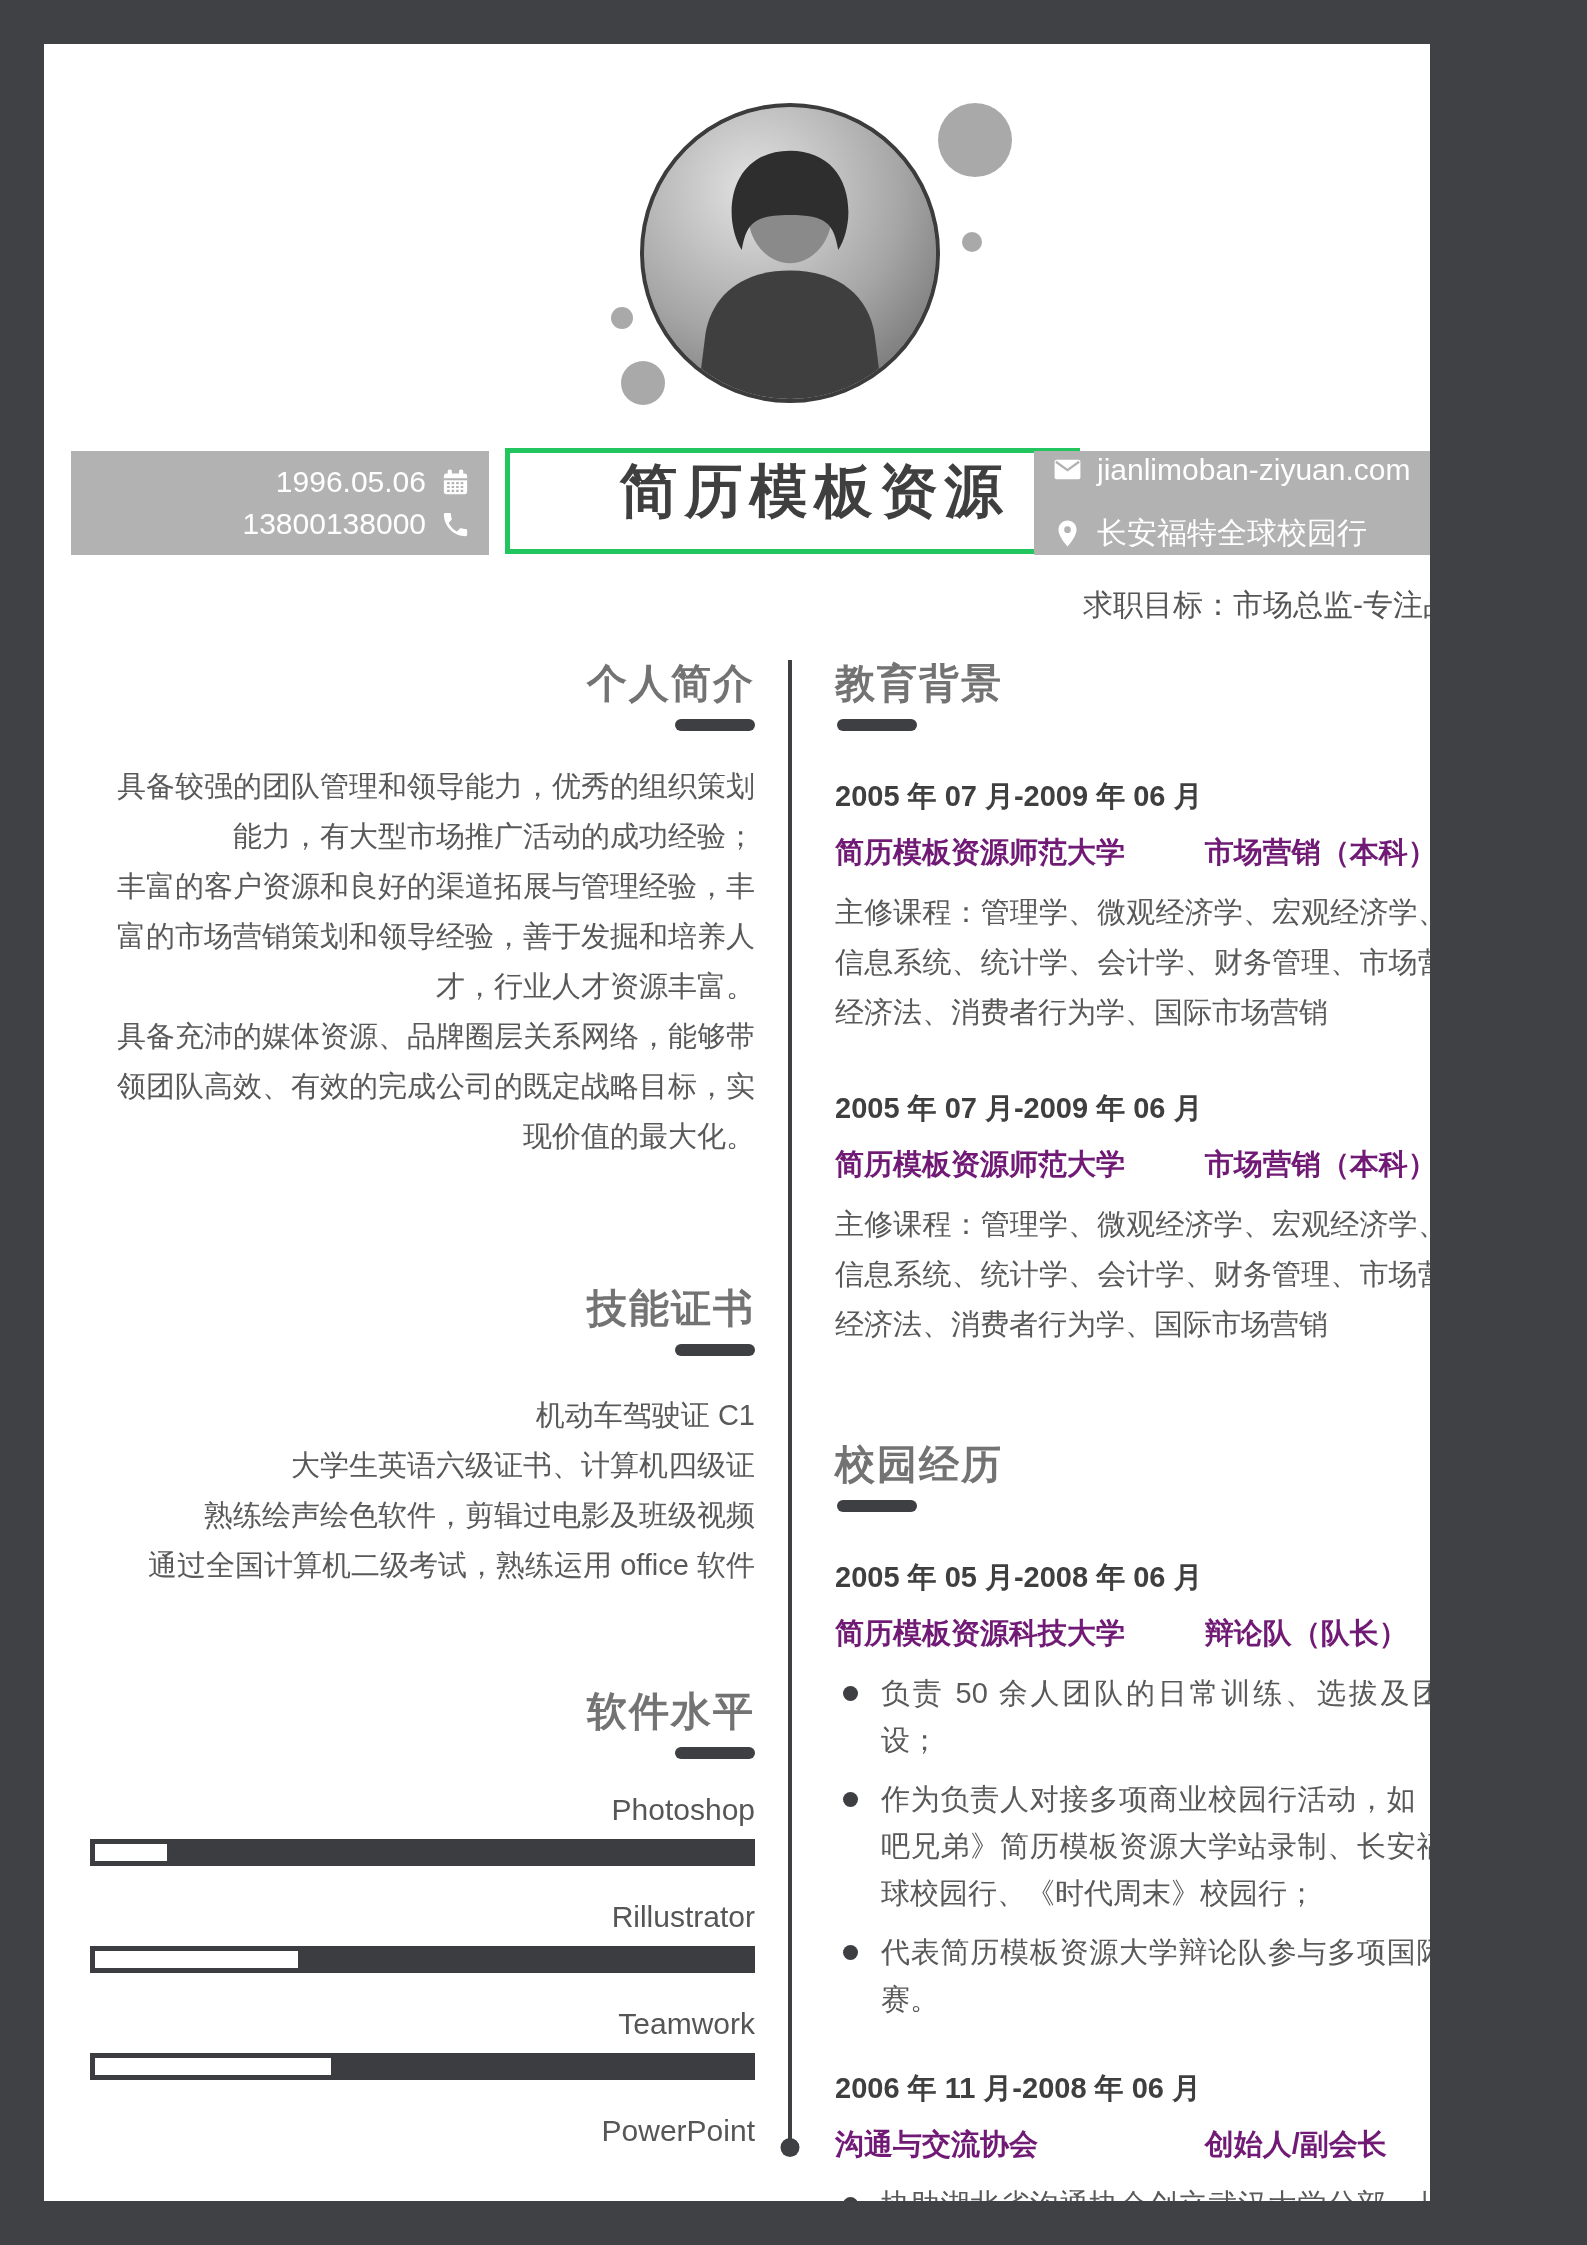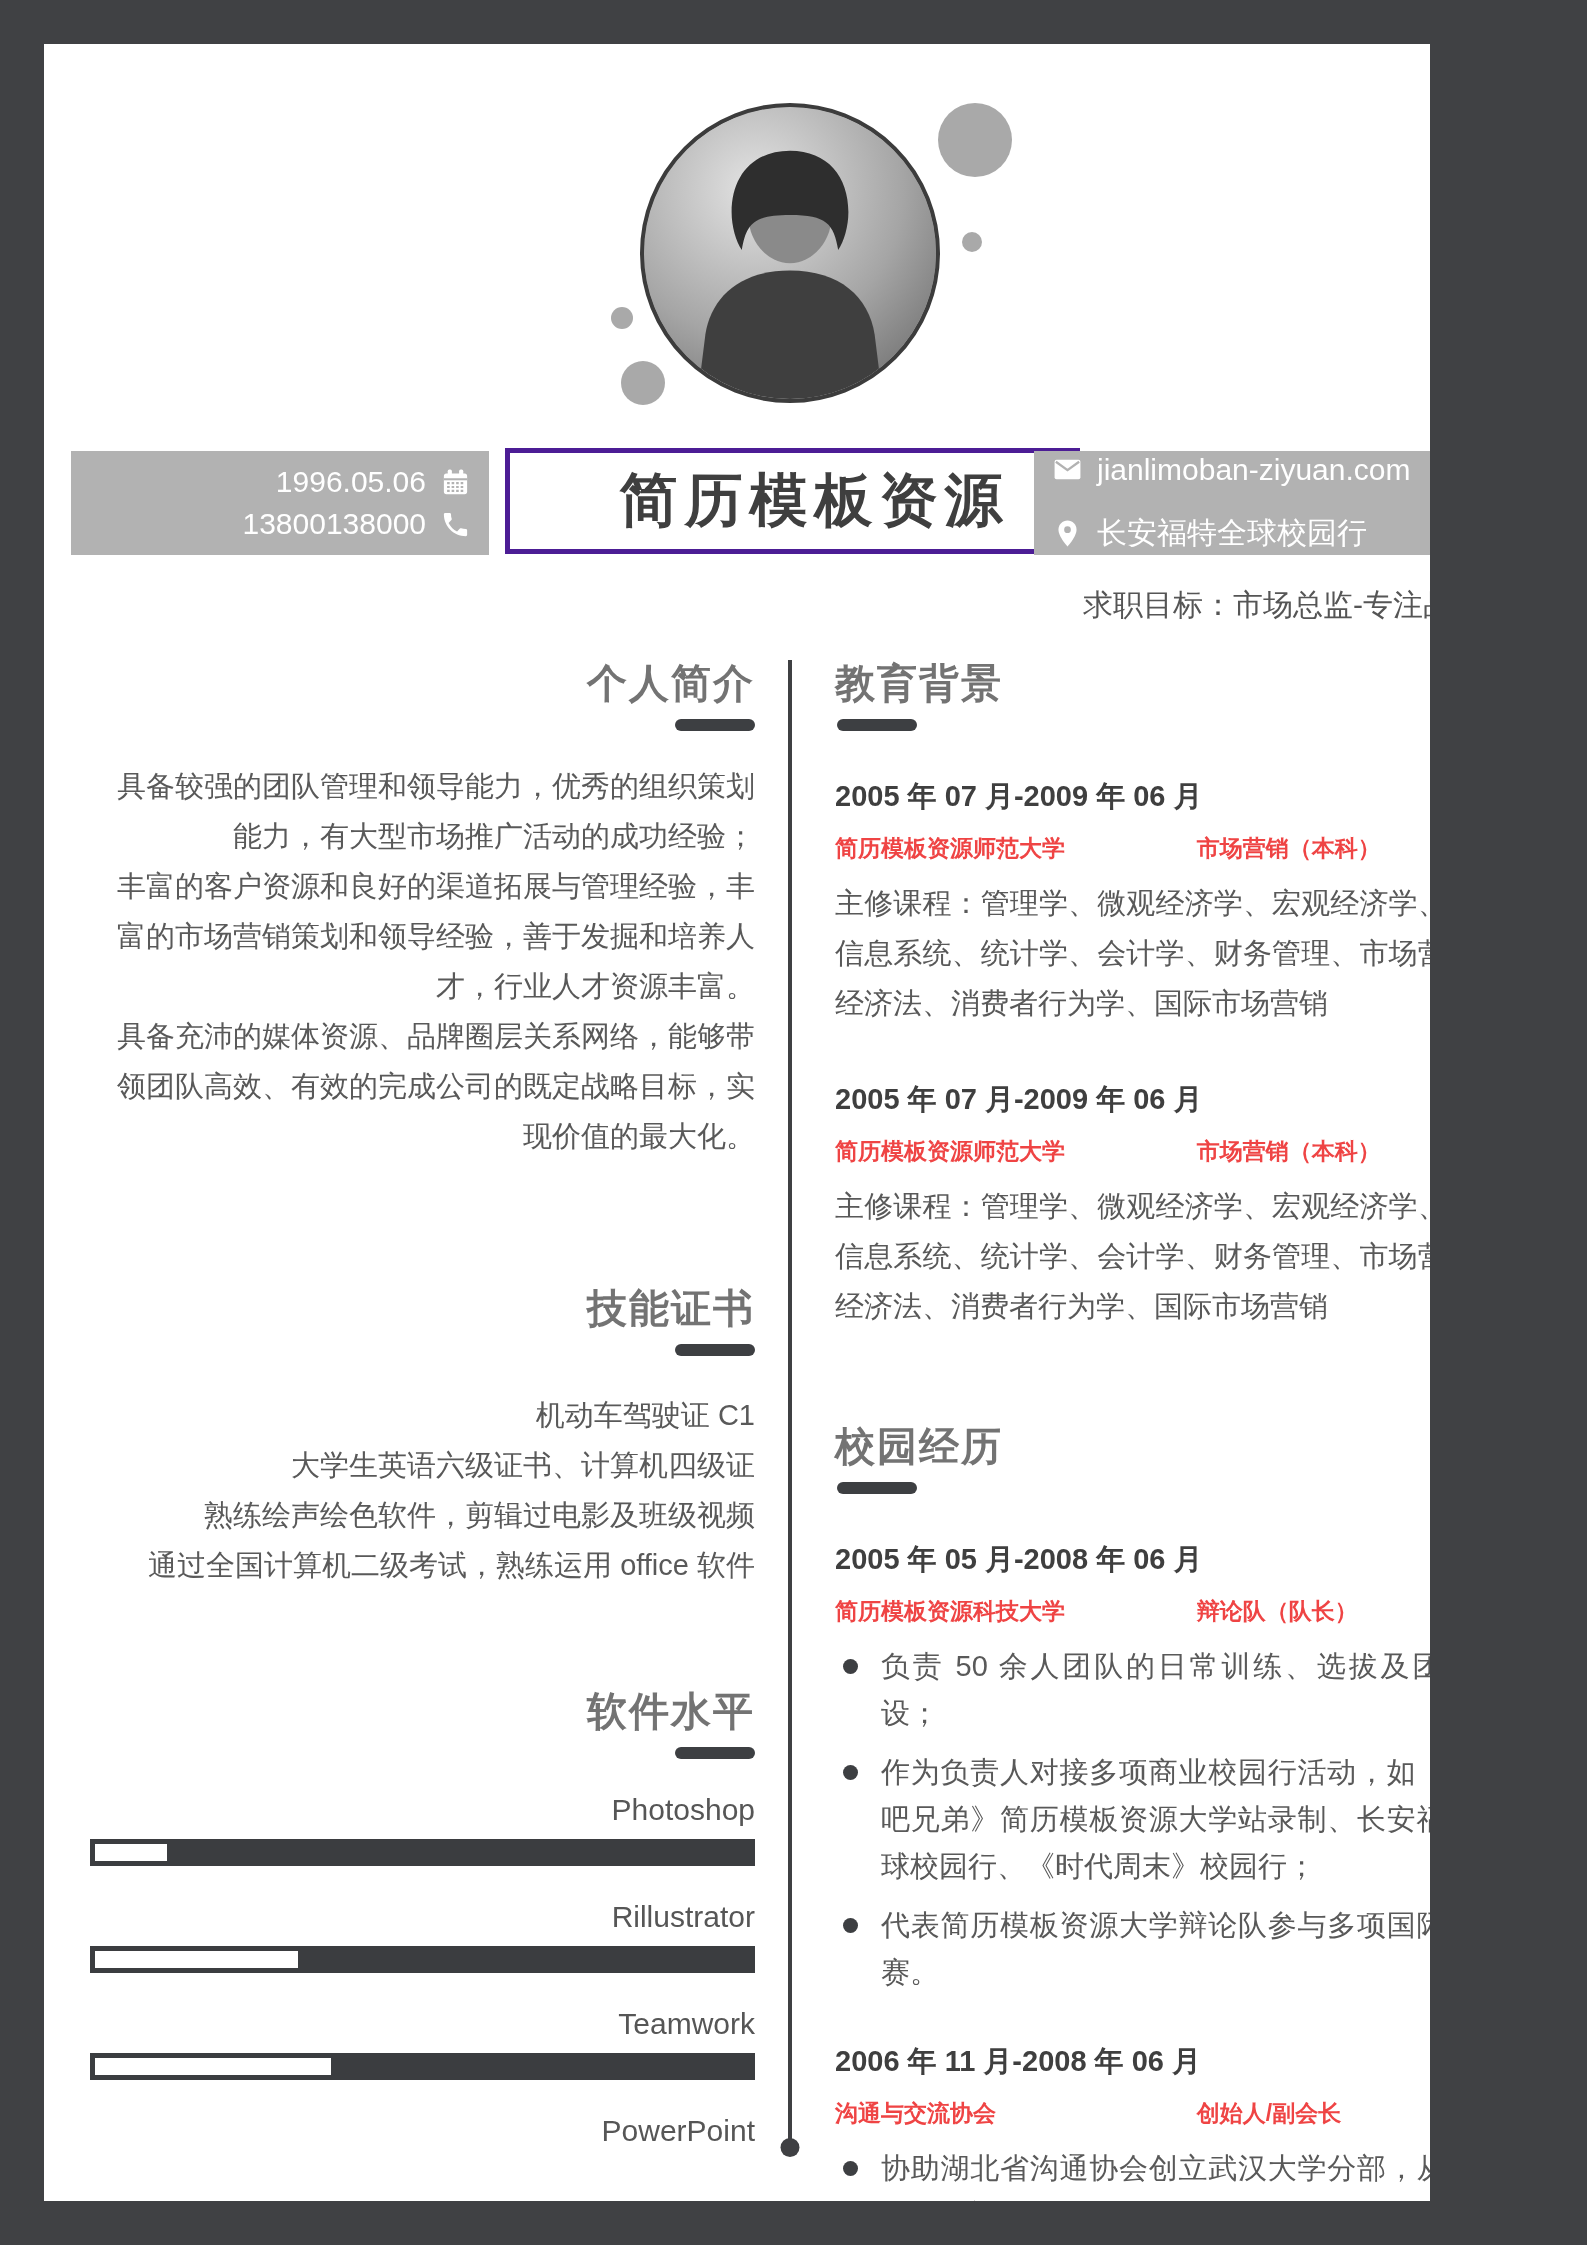--- a/index.html
+++ b/index.html
@@ -32,22 +32,22 @@
     font-size:30px;box-sizing:border-box;
   }
   .box-left{left:27px;padding-right:18px;}
   .box-right{left:990px;padding-left:18px;gap:26px;}
   .crow{display:flex;align-items:center;gap:14px;}
   .box-left .crow{justify-content:flex-end;}
   .box-right .crow{justify-content:flex-start;}
   .crow svg{width:31px;height:31px;flex:0 0 auto;}
   .title-box{
     position:absolute;left:461px;top:404px;width:575px;height:106px;
-    border:5px solid #4c1d95;box-sizing:border-box;
-    display:flex;align-items:center;justify-content:center;
+    border:5px solid #22c55e;box-sizing:border-box;
+    display:flex;align-items:flex-start;justify-content:center;
     font-size:58px;font-weight:600;color:#3f3f3f;letter-spacing:7px;padding-left:44px;
   }
   .objective{
     position:absolute;left:0;top:541px;width:1499px;
     text-align:right;font-size:30px;color:#555555;font-weight:500;
   }
   
   .divider{position:absolute;left:744px;top:616px;width:4px;height:1488px;background:#3f4043;}
   .divider .divider-dot{
     position:absolute;left:50%;bottom:-9px;transform:translateX(-50%);
@@ -74,21 +74,21 @@
   .skill{margin-top:34px;}
   .skill:first-of-type{margin-top:40px;}
   .skill-label{font-size:30px;color:#565656;margin-bottom:12px;}
   .skill-bar{
     height:27px;background:#3b3d40;padding:5px;box-sizing:border-box;
   }
   .skill-fill{height:100%;background:#ffffff;}
   
   .entry{margin-top:46px;}
   .entry-date{font-size:29px;font-weight:700;color:#3f3f3f;}
-  .entry-title{display:flex;margin-top:16px;font-size:23px;font-weight:700;color:#ef4444;}
+  .entry-title{display:flex;margin-top:16px;font-size:29px;font-weight:700;color:#701a75;gap:8px;}
   .entry-title .t-left{flex:0 0 54%;}
   .entry-courses{margin:14px 0 0 0;font-size:29px;line-height:50px;color:#595959;text-align:justify;}
   .sec-campus{margin-top:92px;}
   ul.bullets{list-style:none;margin:16px 0 0 0;padding:0;}
   ul.bullets li{
     position:relative;padding-left:46px;margin-bottom:12px;
     font-size:29px;line-height:47px;color:#595959;text-align:justify;
   }
   ul.bullets li::before{
     content:"";position:absolute;left:8px;top:16px;

